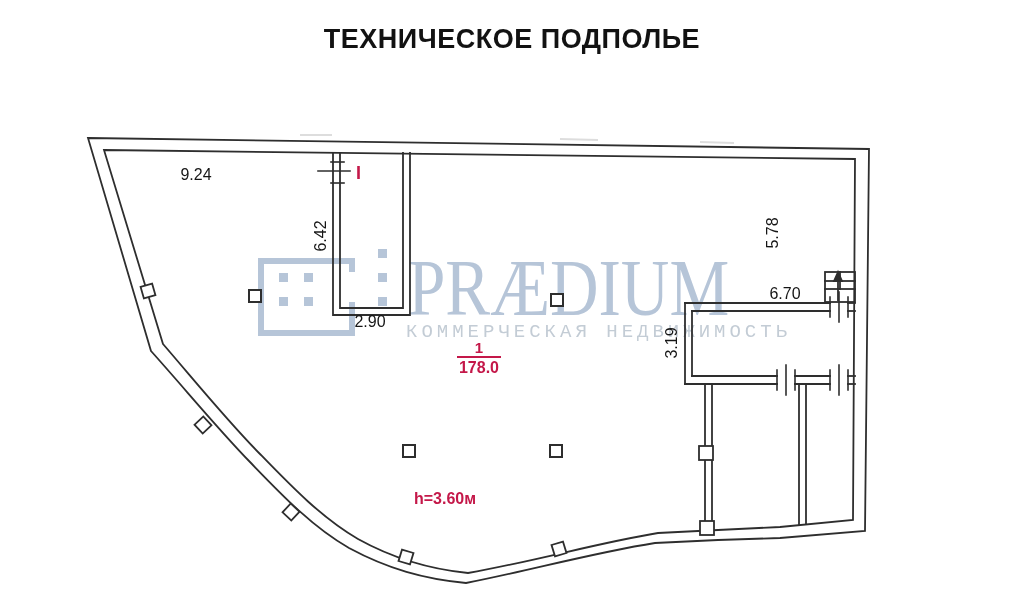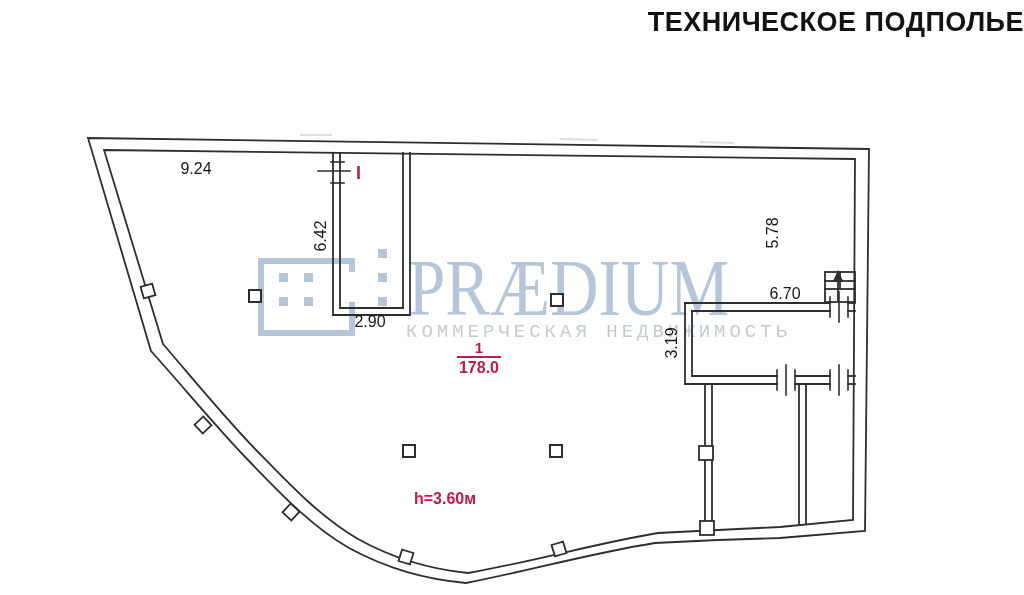--- a/index.html
+++ b/index.html
@@ -1,30 +1,30 @@
 <!DOCTYPE html>
 <html><head>
 <meta charset="utf-8">
 <style>
   html,body{margin:0;padding:0;background:#ffffff;}
   .page{position:relative;width:1024px;height:595px;background:#ffffff;overflow:hidden;
         font-family:"Liberation Sans",sans-serif;}
-  .title{position:absolute;top:7px;left:0;width:100%;text-align:right;
+  .title{position:absolute;top:24px;left:0;width:100%;text-align:center;
          font-size:27px;font-weight:bold;letter-spacing:.5px;color:#121212;}
   
   .wm-brand{position:absolute;left:408px;top:248px;font-family:"Liberation Serif",serif;
             font-size:80px;line-height:1;color:#b6c5d8;transform:scaleX(.84);
             transform-origin:0 0;white-space:nowrap;}
   .wm-tagline{position:absolute;left:406px;top:321px;font-family:Liberation Mono, monospace;
               font-size:19px;letter-spacing:4px;color:#c3ccd5;white-space:nowrap;}
   .plan-svg{position:absolute;left:0;top:0;z-index:2;}
   .labels{position:absolute;left:0;top:0;width:1024px;height:595px;z-index:3;pointer-events:none;}
   .dim{position:absolute;font-size:16px;color:#151515;width:44px;text-align:center;white-space:nowrap;}
   .vert{transform:rotate(-90deg);}
-  .dim-a{left:174px;top:160px;}
+  .dim-a{left:174px;top:166px;}
   .dim-b{left:299px;top:227px;}
   .dim-c{left:348px;top:313px;}
   .dim-d{left:751px;top:224px;}
   .dim-e{left:763px;top:285px;}
   .dim-f{left:650px;top:334px;}
   .entry-mark{position:absolute;left:356px;top:163px;font-size:18px;font-weight:bold;
               color:#c41849;font-stretch:condensed;}
   .room-frac{position:absolute;left:450px;top:340px;width:58px;text-align:center;color:#c41849;}
   .room-frac .num{font-size:15px;font-weight:bold;line-height:15px;}
   .room-frac .bar{border-top:2px solid #c41849;margin:1px 7px;}

